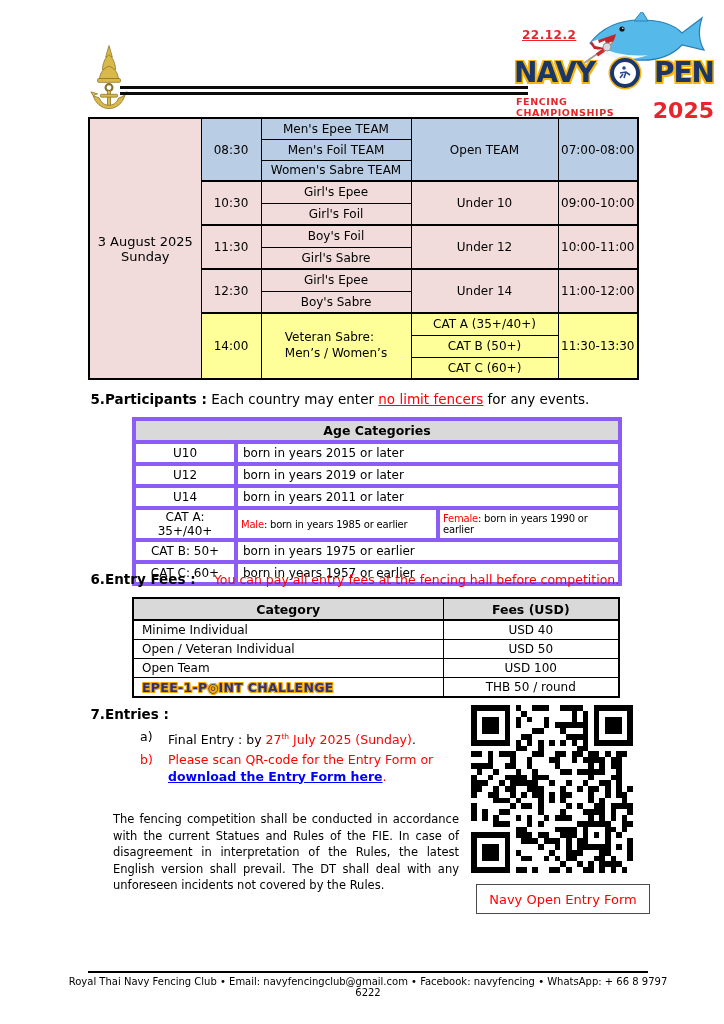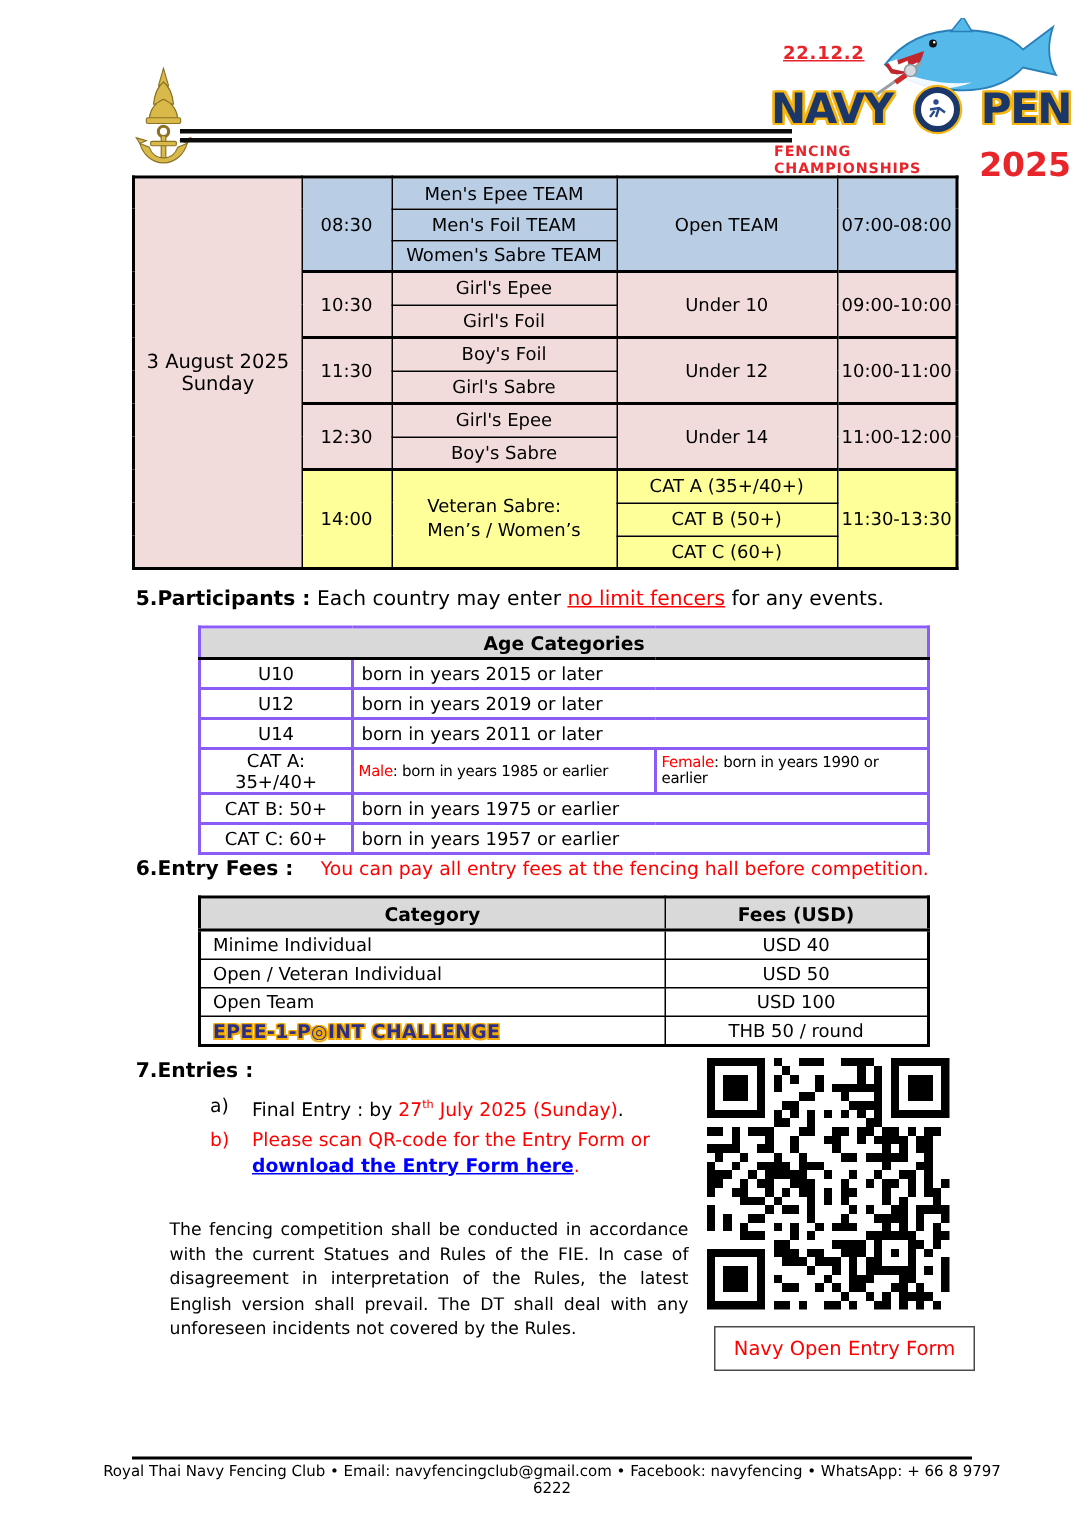--- a/index.html
+++ b/index.html
@@ -38,21 +38,21 @@
   .schedule tr.h21 { height:21px; } .schedule tr.h22 { height:22px; }
   .g1 td { background:#b9cde5; }
   .gp td { background:#f2dcdb; }
   .g5 td { background:#ffff99; }
   .schedule td.datecell { background:#f2dcdb; font-size:13px; }
   .datecell .dt { font-weight:normal; }
   .vet { display:inline-block; text-align:left; line-height:1.3; }
 
   
   .age { position:absolute; left:132px; top:417px; width:486px; border:2px solid #000; font-size:12px; }
-  .age td { border:2px solid #8b5cf6; height:18px; padding:0 5px; vertical-align:middle; }
+  .age td { border:4px solid #8b5cf6; height:18px; padding:0 5px; vertical-align:middle; }
   .age tr.hdr td { background:#d9d9d9; font-weight:bold; text-align:center; height:19px; font-size:12.5px; border-bottom:2px solid #000; }
   .age td.lbl { text-align:center; padding:0 2px; }
   .age td.small { font-size:10px; letter-spacing:-0.2px; padding:0 3px; }
 
   
   .fees { position:absolute; left:132px; top:597px; width:486px; border:2px solid #000; font-size:12px; }
   .fees td { border:1px solid #000; height:18px; padding:0 8px; vertical-align:middle; }
   .fees tr.hdr td { background:#d9d9d9; font-weight:bold; text-align:center; height:20px; font-size:12.5px; border-bottom:2px solid #000; }
   .fees td.fee { text-align:center; padding:0 2px; }
   .epee-logo { font-weight:bold; color:#2d2f86; font-size:12.5px; letter-spacing:0.3px;

